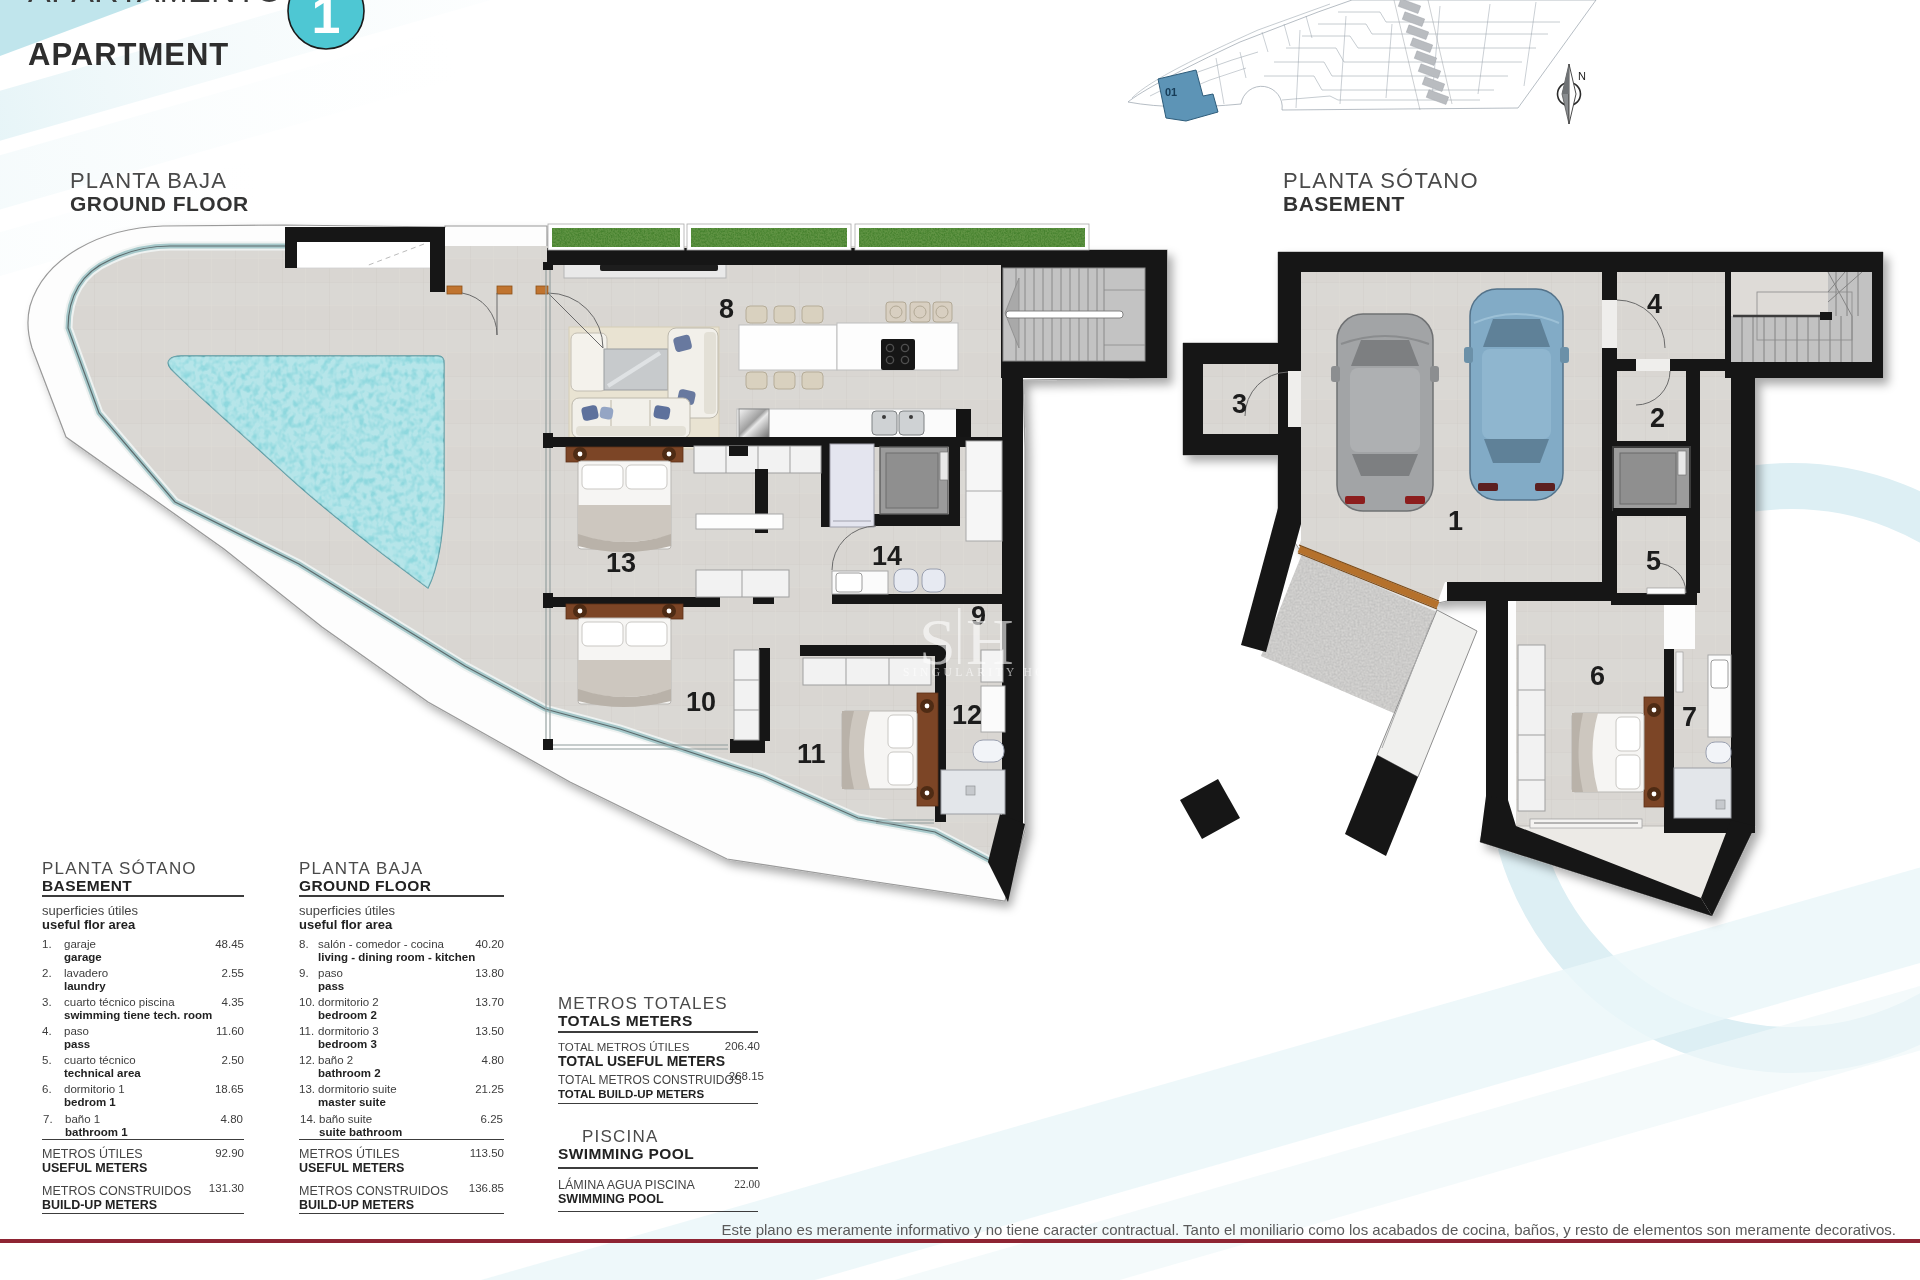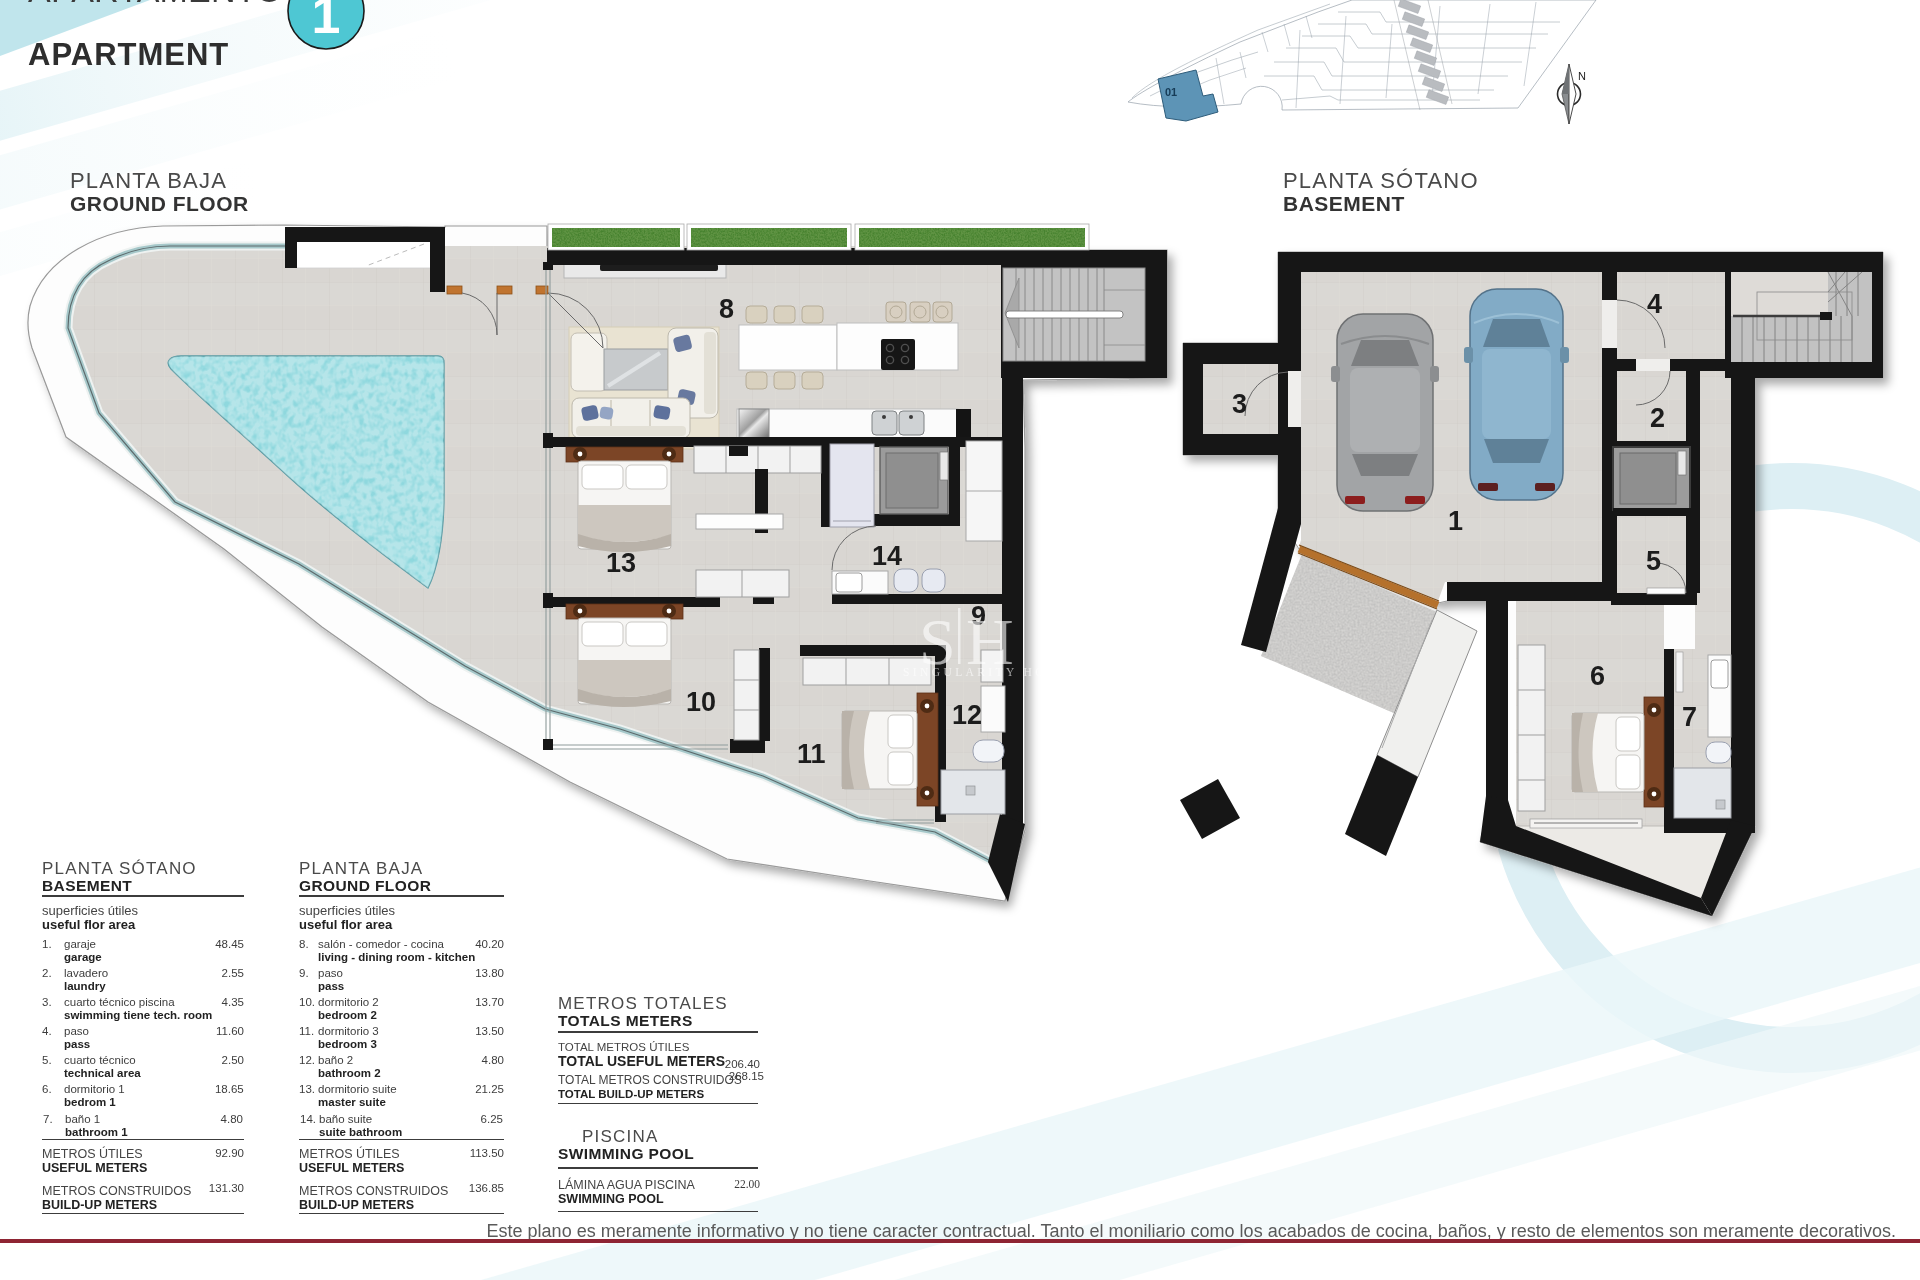--- a/index.html
+++ b/index.html
@@ -12,21 +12,21 @@
   .ft2{font-size:21px;font-weight:700;letter-spacing:0.5px;color:#333;line-height:23px;}
   .lg-h1{font-size:17px;font-weight:400;letter-spacing:1.2px;color:#4a4a4a;line-height:17px;}
   .lg-h2{font-size:15.5px;font-weight:700;letter-spacing:0.4px;color:#222;line-height:17px;}
   .lg-s1{font-size:13px;font-weight:400;color:#444;line-height:14px;}
   .lg-s2{font-size:13px;font-weight:700;color:#222;line-height:14px;}
   .itm{font-size:11.5px;color:#3d3d3d;line-height:13px;}
   .lst td{white-space:nowrap;}
   .itm b{color:#222;}
   .rule{position:absolute;height:1.5px;background:#3c3c3c;}
   table.lst{border-collapse:collapse;}
-  .disc{font-size:18px;color:#5a5a5a;}
+  .disc{font-size:15px;color:#5a5a5a;}
 </style>
 </head>
 <body>
 <div id="page">
 <svg class="abs" style="left:0;top:0" width="1920" height="1280" viewBox="0 0 1920 1280">
 <defs>
   <linearGradient id="bandg" x1="0" y1="0" x2="1" y2="0">
     <stop offset="0" stop-color="#b8e1ea" stop-opacity="0.75"></stop>
     <stop offset="0.35" stop-color="#ddf0f4" stop-opacity="0.4"></stop>
     <stop offset="0.72" stop-color="#eef8fa" stop-opacity="0"></stop>
@@ -688,21 +688,21 @@
 <div class="abs lg-s1" style="left:299px;top:1184px;font-size:12.5px;">METROS CONSTRUIDOS</div>
 <div class="abs lg-s2" style="left:299px;top:1198px;font-size:12.5px;">BUILD-UP METERS</div>
 <div class="abs itm" style="left:450px;top:1182px;width:54px;text-align:right;">136.85</div>
 <div class="rule" style="left:299px;top:1213px;width:205px;height:1px;"></div>
 
 <div class="abs lg-h1" style="left:558px;top:995px;">METROS TOTALES</div>
 <div class="abs lg-h2" style="left:558px;top:1012px;">TOTALS METERS</div>
 <div class="rule" style="left:558px;top:1031px;width:200px;"></div>
 <div class="abs lg-s1" style="left:558px;top:1040px;font-size:11.5px;">TOTAL METROS ÚTILES</div>
 <div class="abs lg-s2" style="left:558px;top:1054px;font-size:14px;">TOTAL USEFUL METERS</div>
-<div class="abs itm" style="left:706px;top:1040px;width:54px;text-align:right;margin-top:18px;">206.40</div>
+<div class="abs itm" style="left:706px;top:1040px;width:54px;text-align:right;">206.40</div>
 <div class="abs lg-s1" style="left:558px;top:1073px;font-size:12px;">TOTAL METROS CONSTRUIDOS</div>
 <div class="abs lg-s2" style="left:558px;top:1087px;font-size:11.5px;">TOTAL BUILD-UP METERS</div>
 <div class="abs itm" style="left:712px;top:1070px;width:52px;text-align:right;">268.15</div>
 <div class="rule" style="left:558px;top:1103px;width:200px;height:1px;"></div>
 
 <div class="abs lg-h1" style="left:558px;top:1128px;margin-left:24px;">PISCINA</div>
 <div class="abs lg-h2" style="left:558px;top:1145px;">SWIMMING POOL</div>
 <div class="rule" style="left:558px;top:1167px;width:200px;"></div>
 <div class="abs lg-s1" style="left:558px;top:1178px;font-size:12.5px;">LÁMINA AGUA PISCINA</div>
 <div class="abs lg-s2" style="left:558px;top:1192px;font-size:12.5px;">SWIMMING POOL</div>

